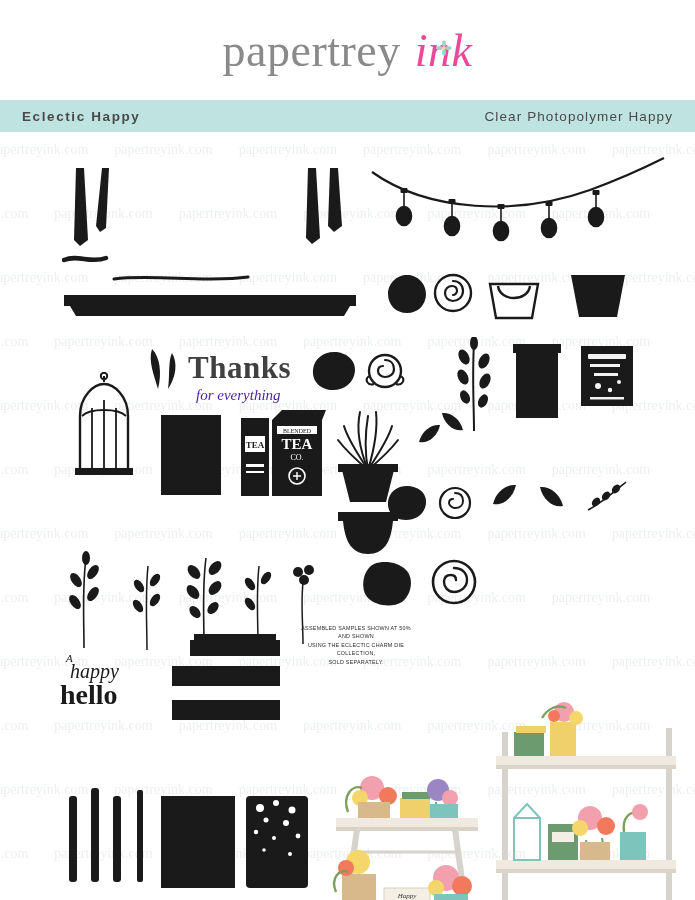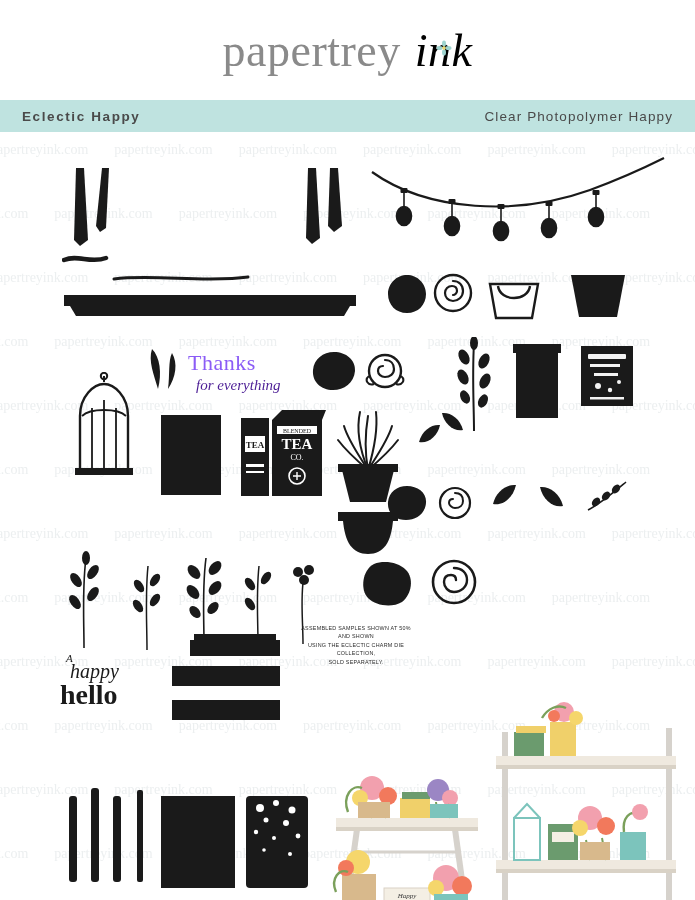--- a/index.html
+++ b/index.html
@@ -26,21 +26,21 @@
     color: #8a8a8a;
     letter-spacing: 0.5px;
     display: flex;
     align-items: baseline;
     gap: 14px;
   }
   .logo-ink {
     font-style: italic;
     font-family: "Liberation Serif", serif;
     font-size: 46px;
-    color: #000000;
+    color: #ec4899;
     position: relative;
   }
   .logo-flower {
     position: absolute;
     left: 50%;
     transform: translateX(-50%);
     top: 16px;
   }
 
   
@@ -323,21 +323,21 @@
   </div>
 
   <div class="art" style="left:146px; top:215px;">
     <svg width="38" height="50" viewBox="0 0 38 50">
       <path d="M6,2 C14,10 16,26 12,42 C8,28 2,14 6,2 Z" fill="#1a1a1a"></path>
       <path d="M26,6 C32,16 30,30 22,42 C24,28 22,14 26,6 Z" fill="#1a1a1a"></path>
     </svg>
   </div>
 
   <div class="art" style="left:188px; top:218px; width:120px;">
-    <div style="font-family:'Liberation Serif',serif; font-weight:normal; font-size:22px; color:#8b5cf6; letter-spacing:0.5px;">Thanks</div>
+    <div style="font-family:'Liberation Serif',serif; font-weight:bold; font-size:31px; color:#404040; letter-spacing:0.5px;">Thanks</div>
     <div style="font-family:'Liberation Serif',serif; font-style:italic; font-size:15px; color:#4c1d95; margin-left:8px; margin-top:1px;">for everything</div>
   </div>
 
   <div class="art" style="left:310px; top:218px;">
     <svg width="48" height="42" viewBox="0 0 48 42">
       <path d="M24,2 C36,2 46,10 45,21 C44,33 34,40 23,40 C11,40 2,32 3,20 C4,9 13,2 24,2 Z" fill="#1a1a1a"></path>
     </svg>
   </div>
 
   <div class="art" style="left:364px; top:218px;">

